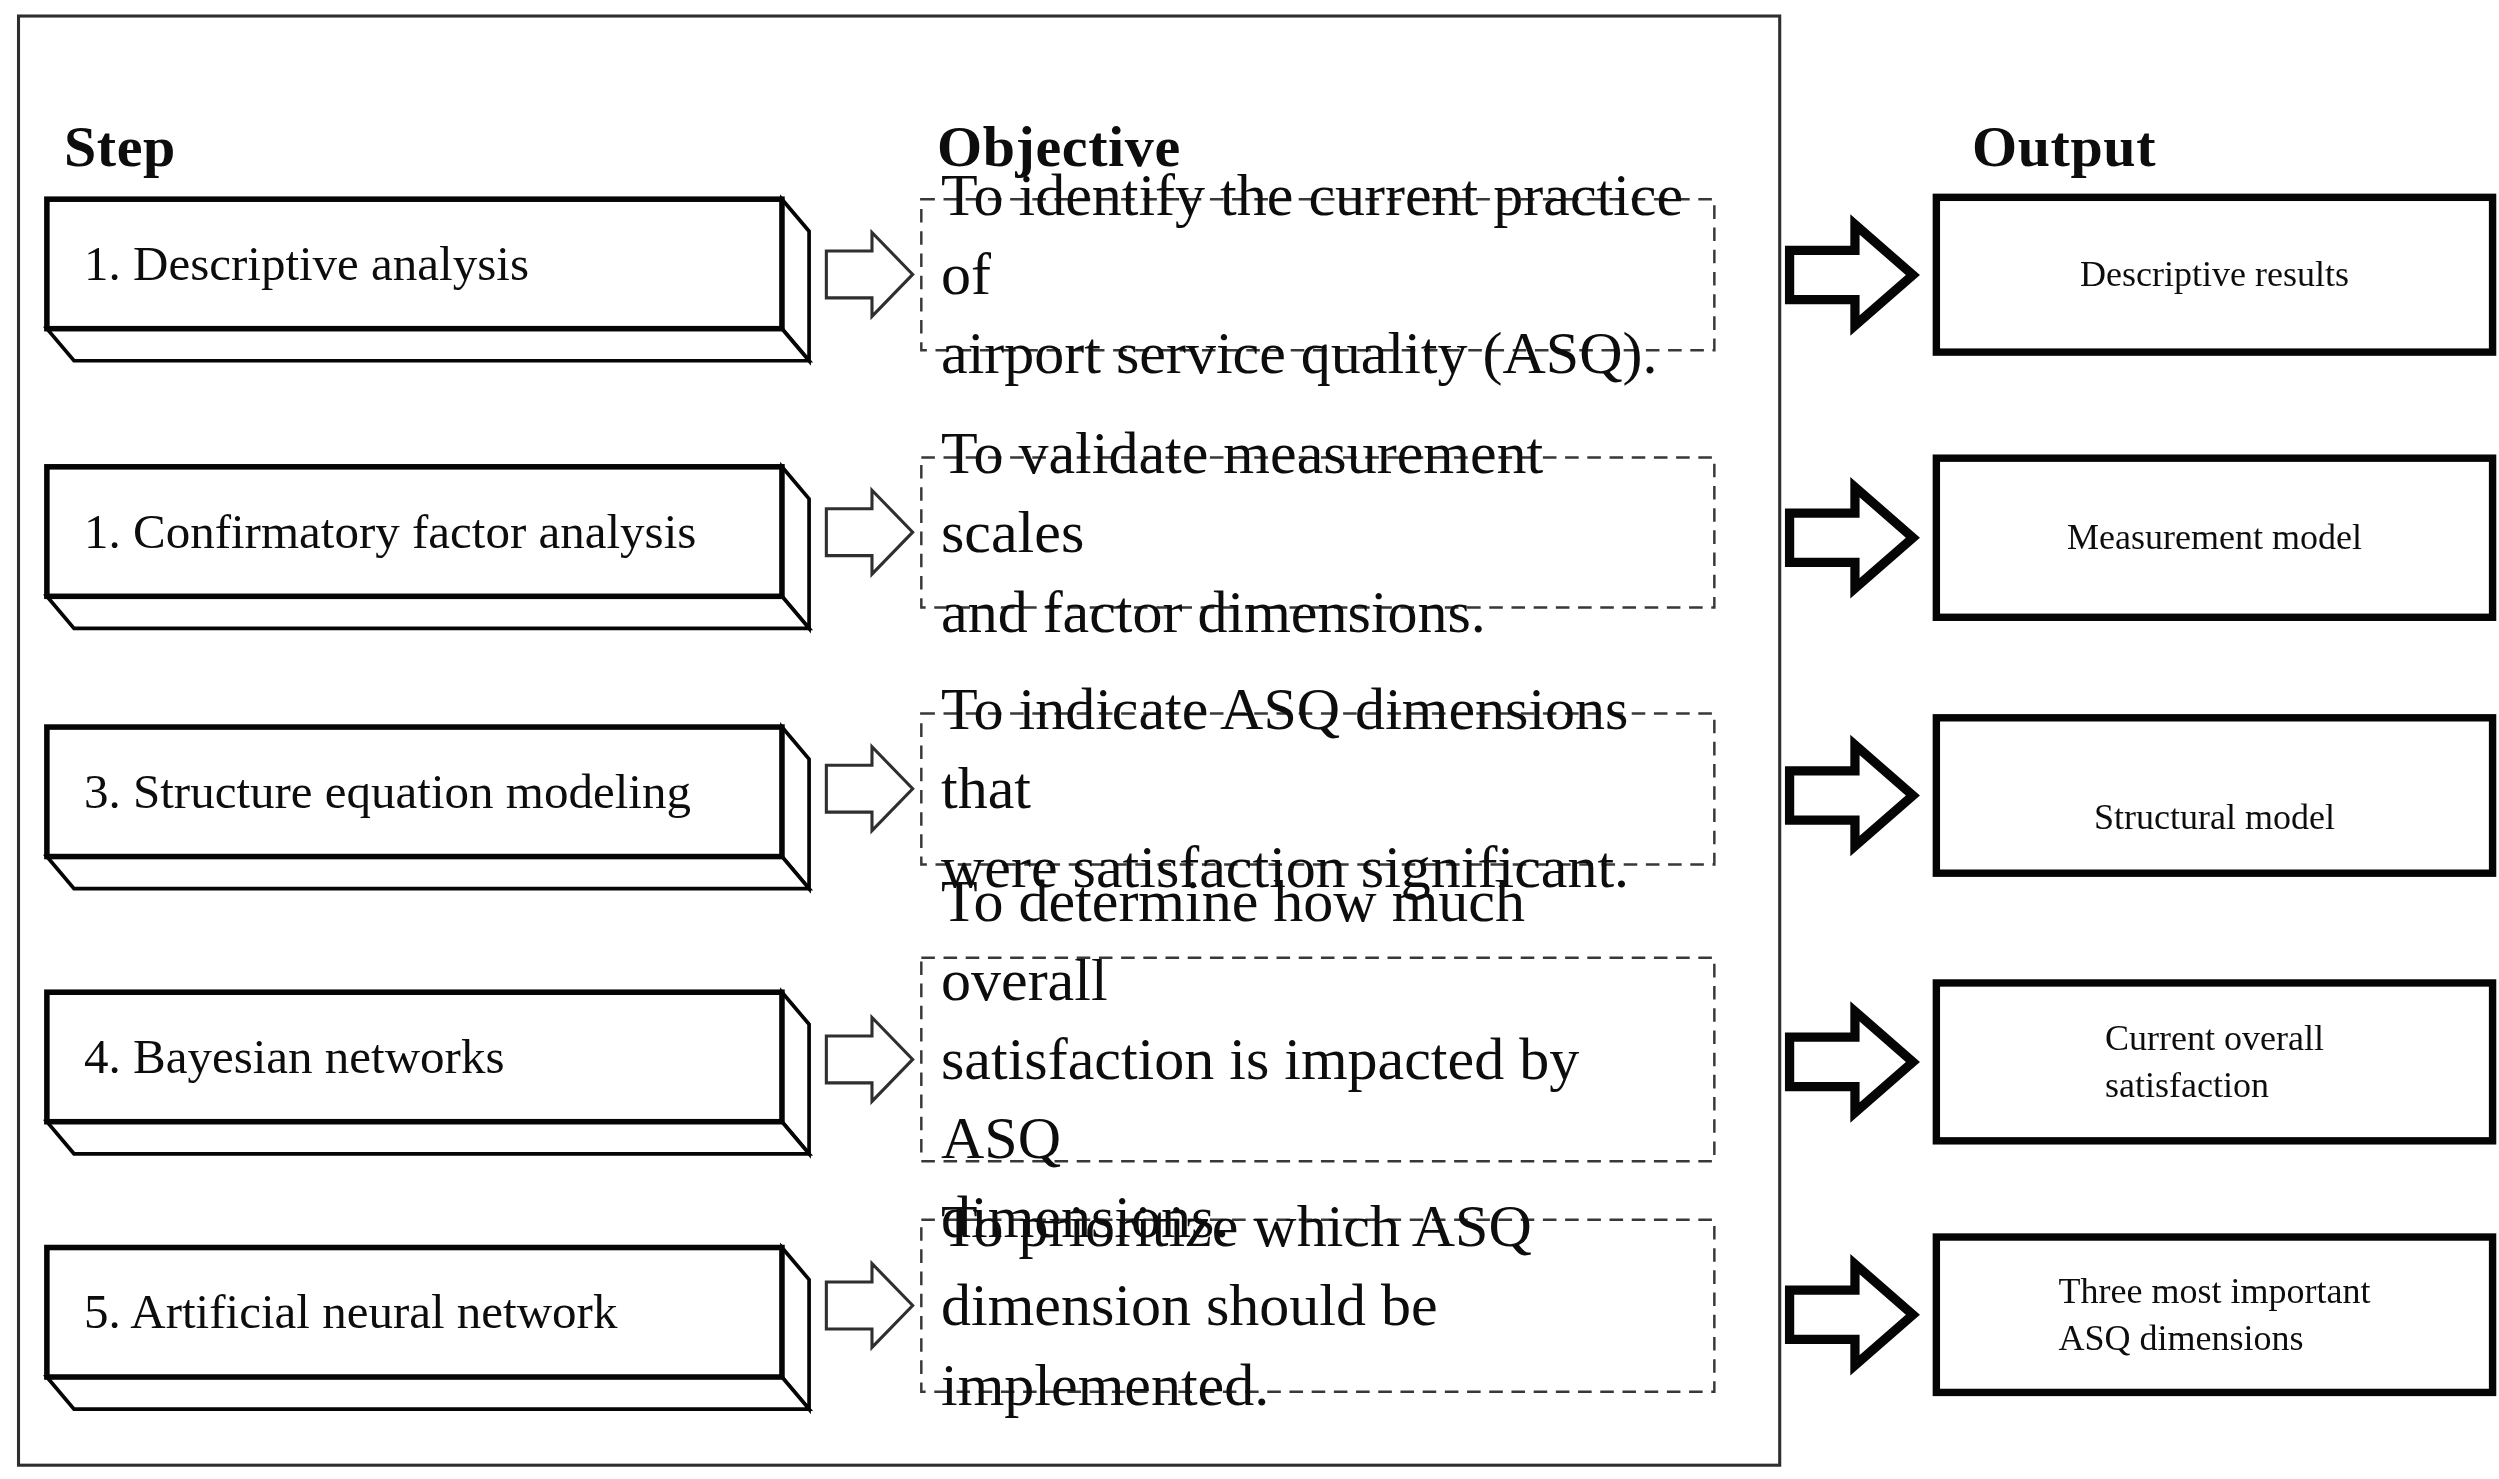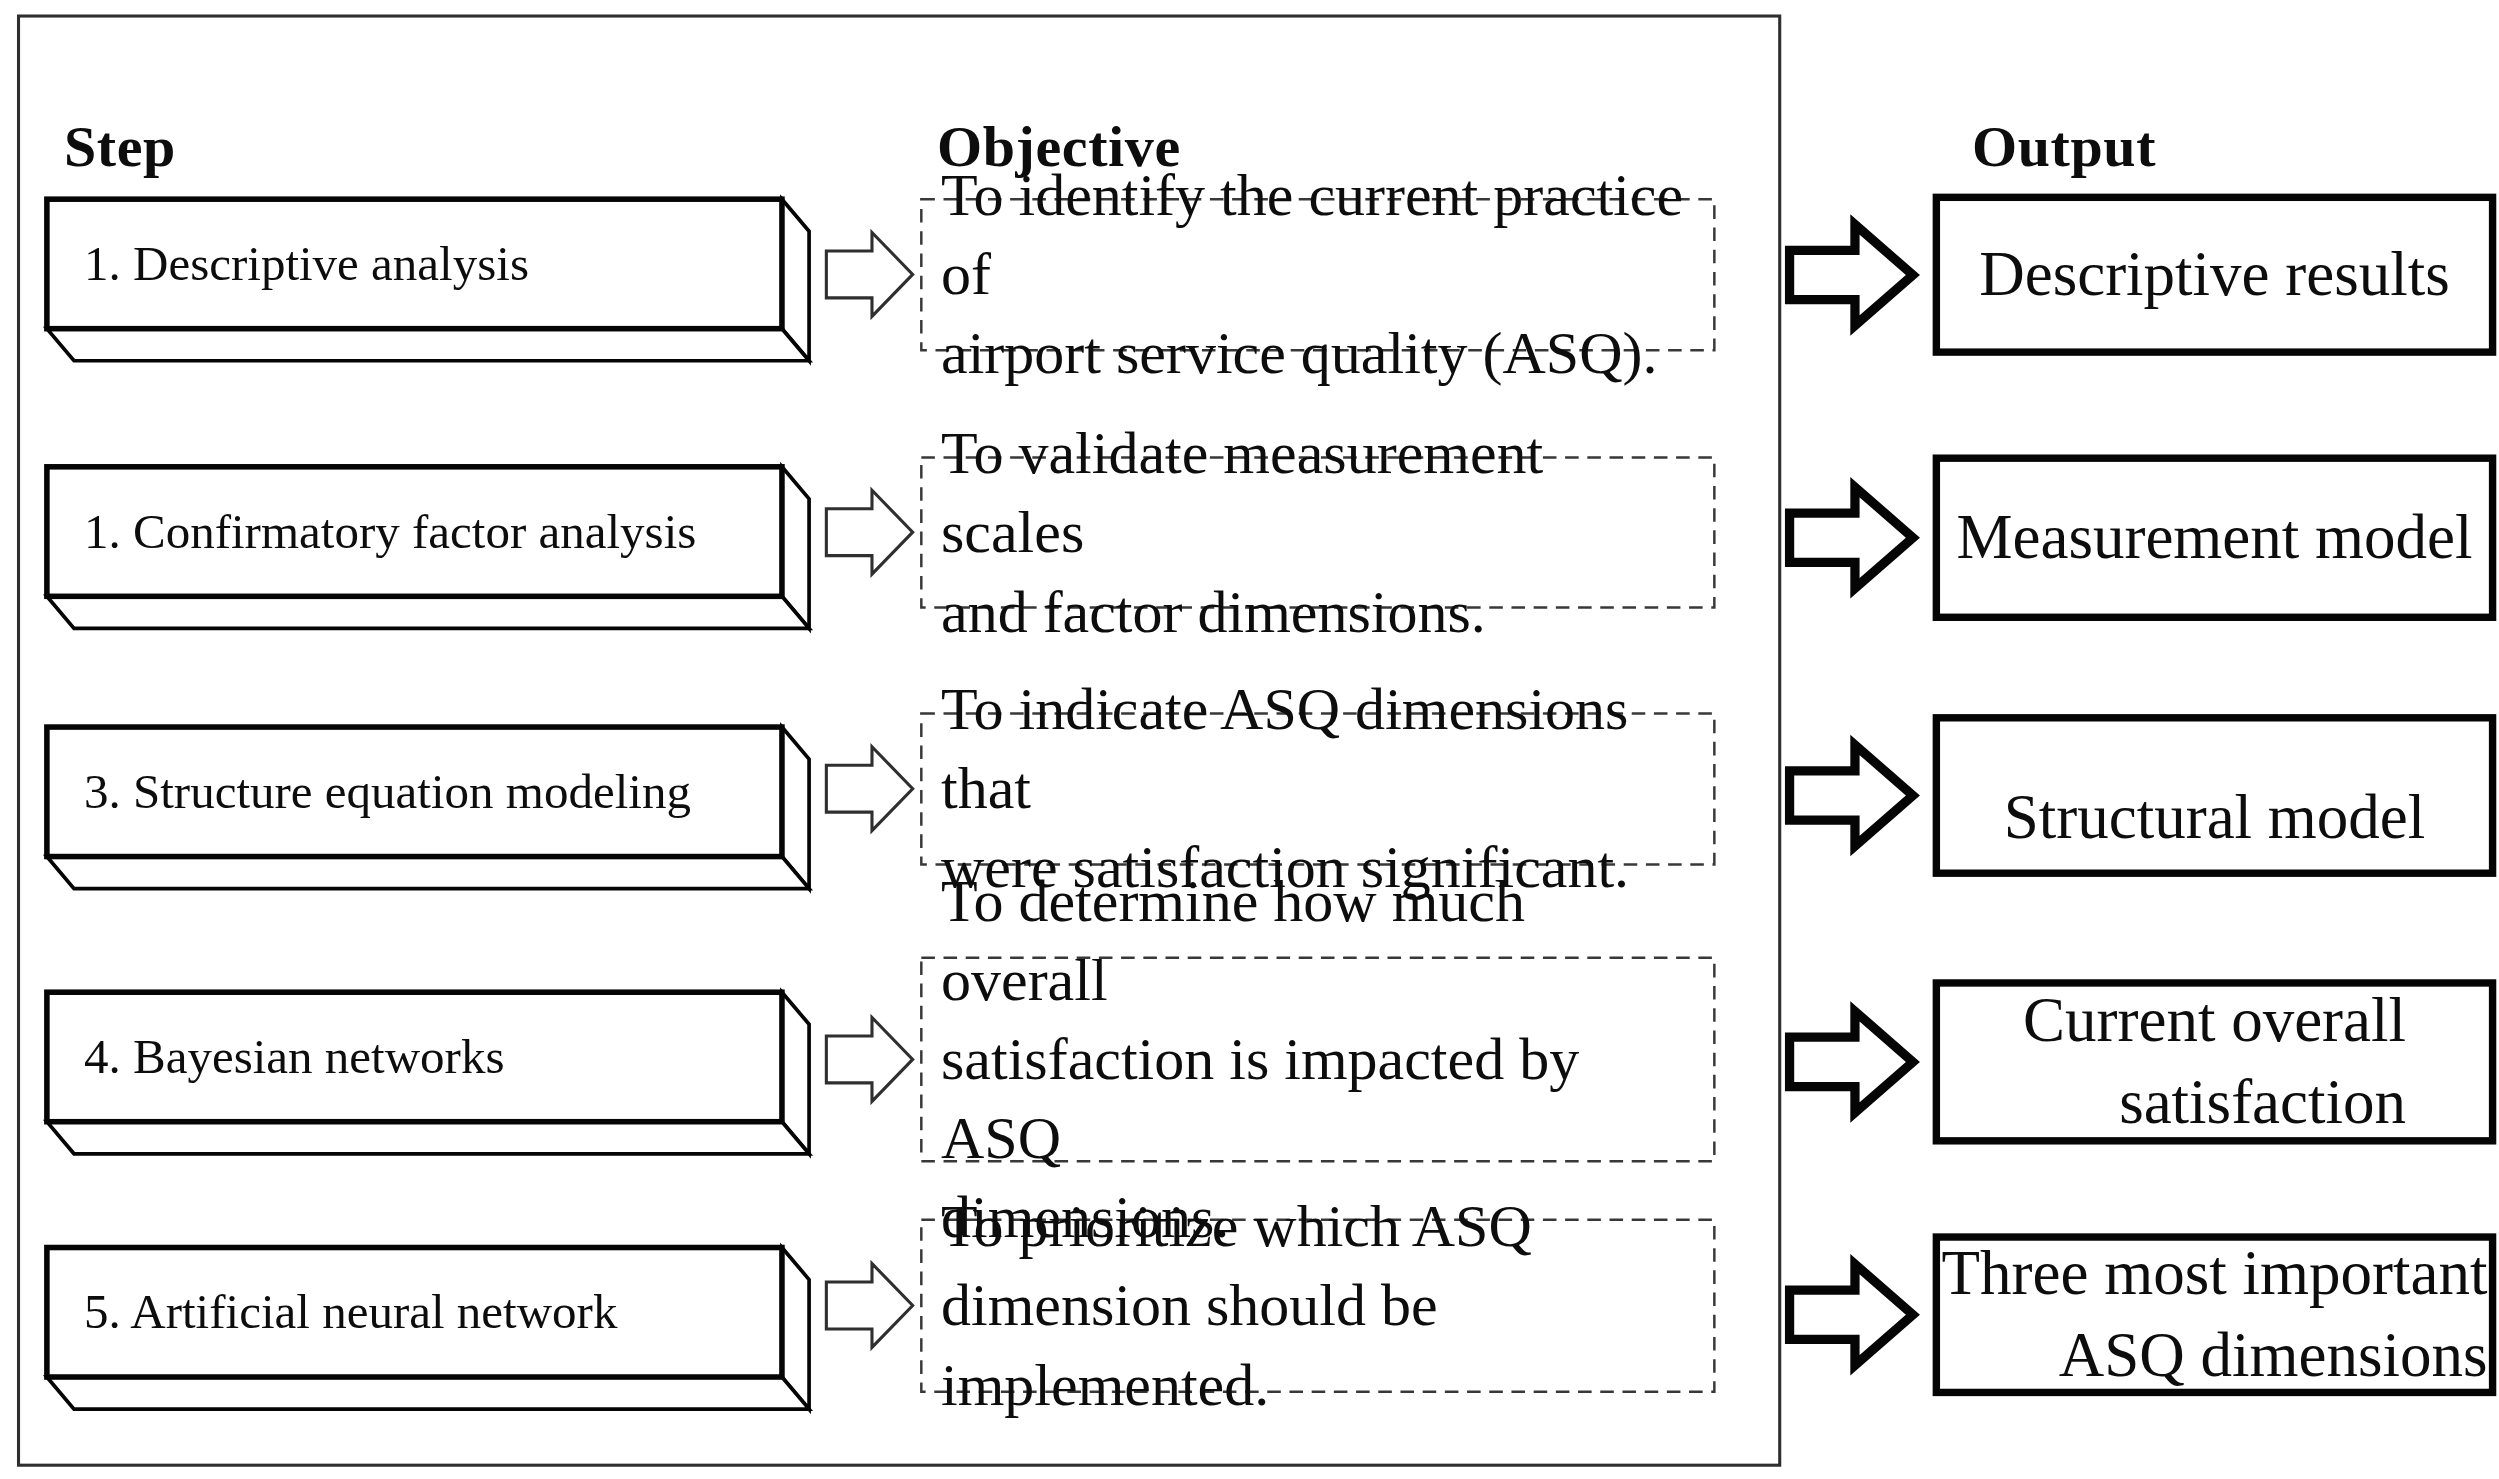--- a/index.html
+++ b/index.html
@@ -20,21 +20,21 @@
     font-size:49px;white-space:nowrap;margin-left:20px;
   }
   .objective-text{
     position:absolute;left:941px;width:753px;
     display:flex;flex-direction:column;justify-content:center;
     font-size:60px;line-height:1.32;white-space:pre-line;
   }
   .output-text{
     position:absolute;left:1940px;width:549px;
     display:flex;align-items:center;justify-content:center;
-    text-align:right;font-size:63px;line-height:1.3;white-space:pre-line;
+    text-align:left;font-size:36px;line-height:1.3;white-space:pre-line;
   }
   .box3d-front{fill:#ffffff;stroke:#050505;stroke-width:9;}
   .box3d-side{fill:#ffffff;stroke:#050505;stroke-width:6;stroke-linejoin:miter;}
   .dashed-box{fill:#ffffff;stroke:#383838;stroke-width:4;stroke-dasharray:22 14;}
   .arrow-thin{fill:#ffffff;stroke:#2f2f2f;stroke-width:5;stroke-linejoin:miter;}
   .arrow-thick{fill:#ffffff;stroke:#050505;stroke-width:15;stroke-linejoin:miter;}
   .out-box{fill:#ffffff;stroke:#050505;stroke-width:12;}
   .outer-frame{fill:none;stroke:#2e2e2e;stroke-width:5;}
 </style>
 </head>

